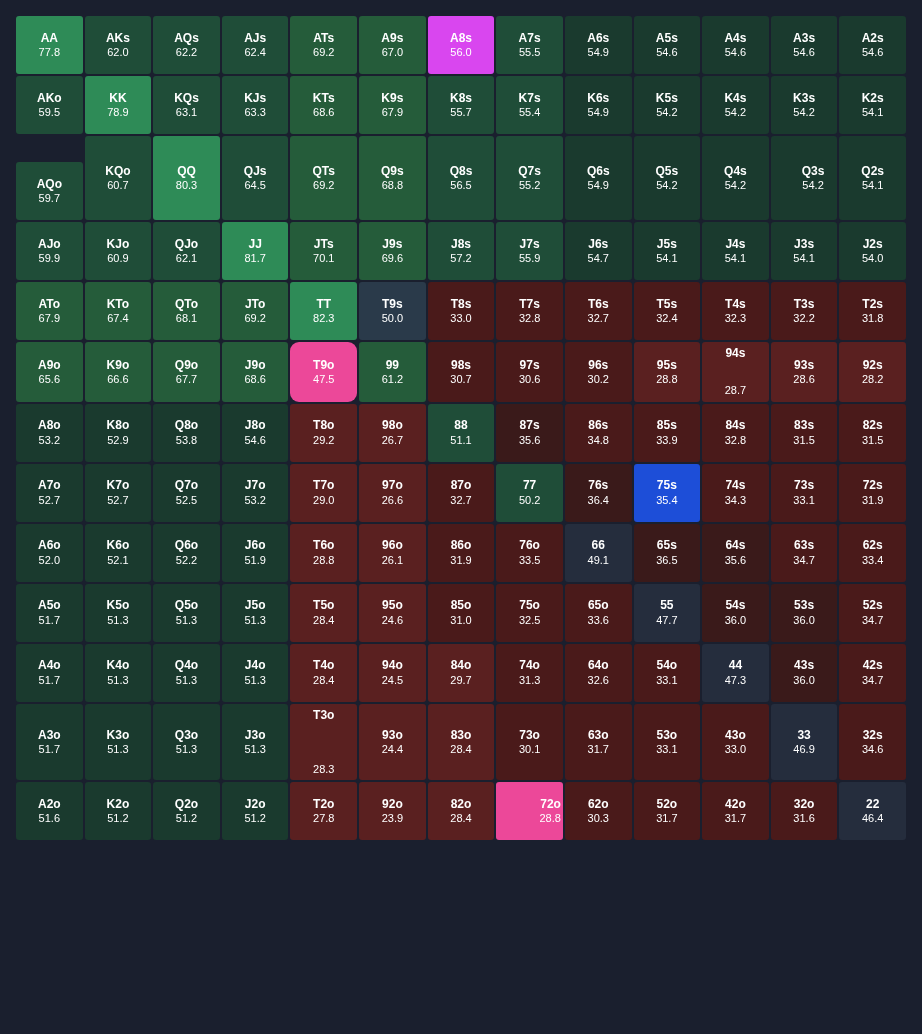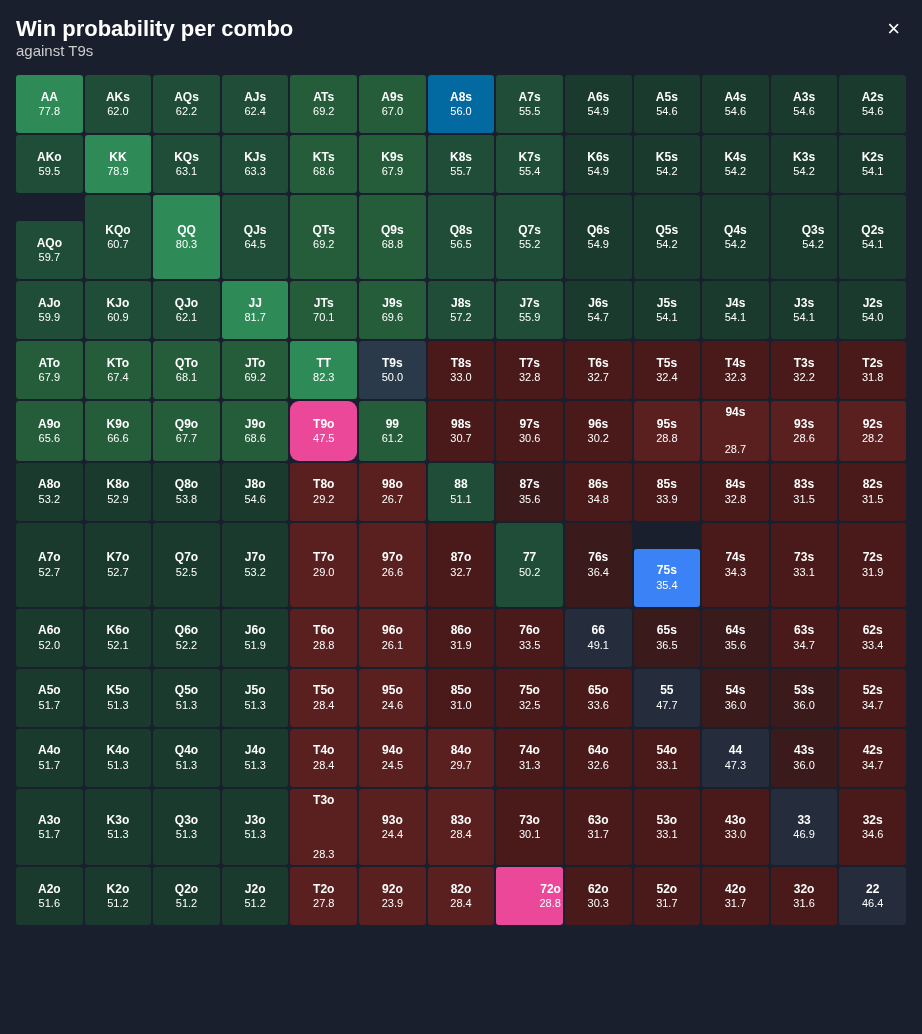--- a/index.html
+++ b/index.html
@@ -63,27 +63,20 @@
     .cell-prob {
       font-size: 11px;
       font-weight: 400;
       line-height: 1.3;
     }
   </style>
 </head>
 <body>
 
 <div class="window">
-  <div class="header">
-    <div>
-      <div class="title">Win probability per combo</div>
-      <div class="subtitle">against T9s</div>
-    </div>
-    <button class="close-btn">×</button>
-  </div>
   <div class="grid" id="grid-container">
   <div class="cell" style="background: rgb(46, 139, 87);">
         <span class="cell-hand">AA</span>
         <span class="cell-prob">77.8</span>
       </div>
       <div class="cell" style="background: rgb(31, 77, 56);">
         <span class="cell-hand">AKs</span>
         <span class="cell-prob">62.0</span>
       </div>
       <div class="cell" style="background: rgb(31, 77, 56);">
@@ -95,21 +88,21 @@
         <span class="cell-prob">62.4</span>
       </div>
       <div class="cell" style="background: rgb(37, 92, 58);">
         <span class="cell-hand">ATs</span>
         <span class="cell-prob">69.2</span>
       </div>
       <div class="cell" style="background: rgb(37, 92, 58);">
         <span class="cell-hand">A9s</span>
         <span class="cell-prob">67.0</span>
       </div>
-      <div class="cell" style="background: #0369a1;">
+      <div class="cell" style="background: #d946ef;">
         <span class="cell-hand">A8s</span>
         <span class="cell-prob">56.0</span>
       </div>
       <div class="cell" style="background: rgb(31, 77, 56);">
         <span class="cell-hand">A7s</span>
         <span class="cell-prob">55.5</span>
       </div>
       <div class="cell" style="background: rgb(26, 58, 46);">
         <span class="cell-hand">A6s</span>
         <span class="cell-prob">54.9</span>
@@ -471,21 +464,21 @@
         <span class="cell-prob">32.7</span>
       </div>
       <div class="cell" style="background: rgb(31, 77, 56);">
         <span class="cell-hand">77</span>
         <span class="cell-prob">50.2</span>
       </div>
       <div class="cell" style="background: rgb(58, 26, 26);">
         <span class="cell-hand">76s</span>
         <span class="cell-prob">36.4</span>
       </div>
-      <div class="cell" style="background: #3b82f6; margin-top: 26px;">
+      <div class="cell" style="background: #1d4ed8;">
         <span class="cell-hand">75s</span>
         <span class="cell-prob">35.4</span>
       </div>
       <div class="cell" style="background: rgb(74, 26, 26);">
         <span class="cell-hand">74s</span>
         <span class="cell-prob">34.3</span>
       </div>
       <div class="cell" style="background: rgb(74, 26, 26);">
         <span class="cell-hand">73s</span>
         <span class="cell-prob">33.1</span>

